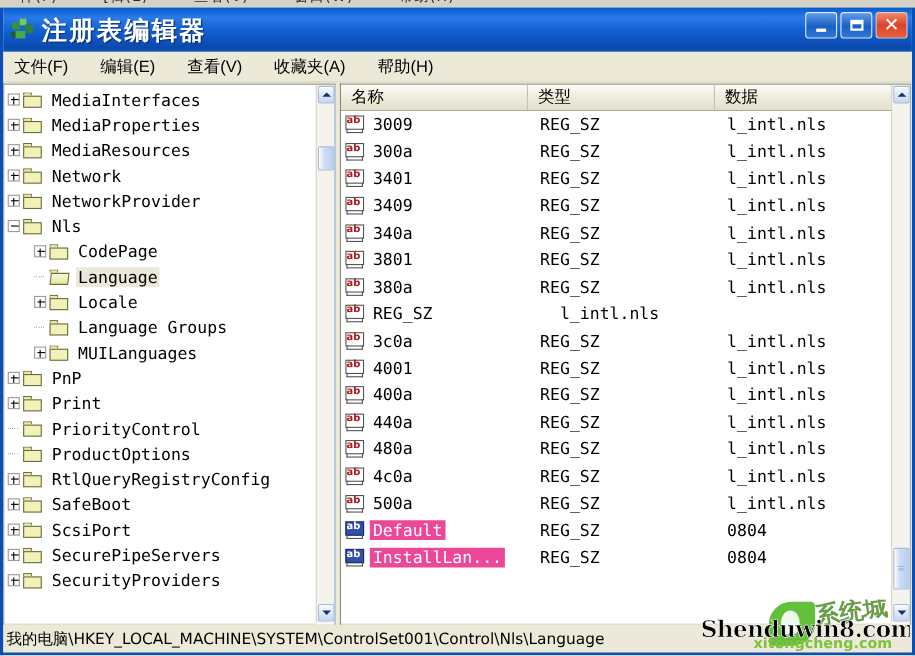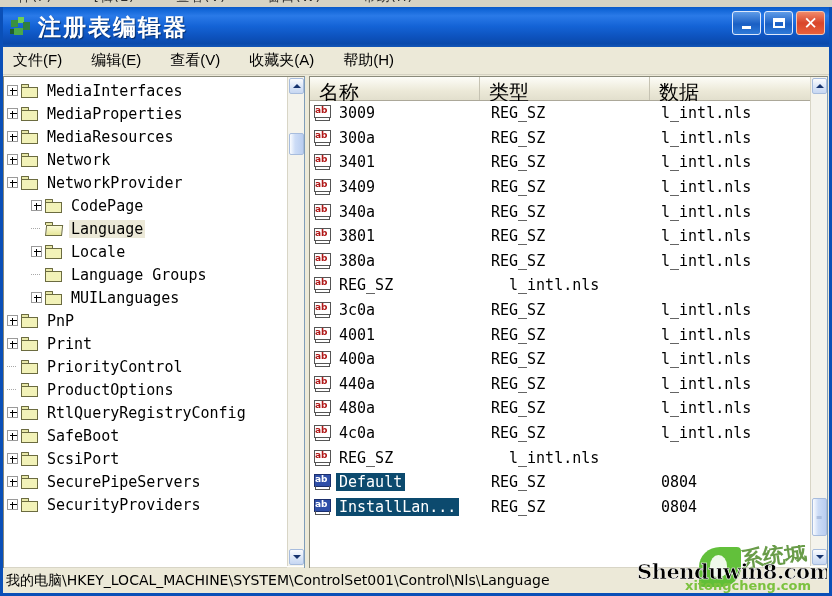--- a/index.html
+++ b/index.html
@@ -201,21 +201,21 @@
   .tnode .label { padding: 0 2px; }
   .tnode.sel .label { background: #ece9d8; }
 
   
   .lv-header {
     position: absolute; left: 0; top: 0; right: 17px; height: 24px;
     background: linear-gradient(to bottom,#fdfdf8,#ece9d8 60%,#e2dfcd);
     border-bottom: 1px solid #aca899;
     display: flex;
     font-family: "DejaVu Sans", sans-serif;
-    font-size: 20px;
+    font-size: 15px;
     color: #000;
   }
   .lv-col {
     position: relative;
     padding: 2px 0 0 9px;
     border-right: 1px solid #c6c3b3;
     height: 23px;
     cursor: default;
   }
   .lv-col.c0 { width: 170px; }
@@ -251,21 +251,21 @@
   .ab-icon .fold {
     position: absolute; left: 1px; bottom: 0; width: 15px; height: 4px;
     border-bottom: 1px solid #555;
     border-left: 1px solid #555; border-right: 1px solid #555;
   }
   .lv-row.sel .ab-icon .txt { color: #fff; }
   .lv-row.sel .ab-icon .pg { background: #2f4fa8; border-color:#1b2f6e; }
   .cell { white-space: nowrap; overflow: hidden; }
   .cell.name { width: 152px; }
   .cell.name span { padding: 1px 3px; }
-  .lv-row.sel .cell.name span { background: #0c4a6e; color: #fff; }
+  .lv-row.sel .cell.name span { background: #ec4899; color: #fff; }
   .cell.type { width: 170px; padding-left: 3px; }
   .cell.data { flex: 1; padding-left: 3px; }
 
   
   .sb-v {
     position: absolute; right: 0; top: 0; bottom: 19px; width: 17px;
     background: #f4f3ec;
     border-left: 1px solid #d8d5c6;
   }
   .sb-h {
@@ -462,20 +462,29 @@
             <div class="tnode">
               <div class="indent" style="width: 3px;"></div>
               <div class="exp plus"></div>
               <div class="folder">
                 <div class="tab"></div>
                 <div class="body"></div>
               </div>
               <div class="label">NetworkProvider</div>
             </div>
             <div class="tnode">
+              <div class="indent" style="width: 3px;"></div>
+              <div class="exp minus"></div>
+              <div class="folder">
+                <div class="tab"></div>
+                <div class="body"></div>
+              </div>
+              <div class="label">Nls</div>
+            </div>
+            <div class="tnode">
               <div class="indent" style="width: 27px;"></div>
               <div class="exp plus"></div>
               <div class="folder">
                 <div class="tab"></div>
                 <div class="body"></div>
               </div>
               <div class="label">CodePage</div>
             </div>
             <div class="tnode sel">
               <div class="indent" style="width: 27px;"></div>
@@ -769,20 +778,21 @@
               <div class="cell name"><span>4c0a</span></div>
               <div class="cell type">REG_SZ</div>
               <div class="cell data">l_intl.nls</div>
             </div>
             <div class="lv-row">
               <div class="ab-icon">
                 <div class="pg"></div>
                 <div class="txt">ab</div>
                 <div class="fold"></div>
               </div>
+              <div class="cell name"><span>500a</span></div>
               <div class="cell type">REG_SZ</div>
               <div class="cell data">l_intl.nls</div>
             </div>
             <div class="lv-row sel">
               <div class="ab-icon">
                 <div class="pg"></div>
                 <div class="txt">ab</div>
                 <div class="fold"></div>
               </div>
               <div class="cell name"><span>Default</span></div>

